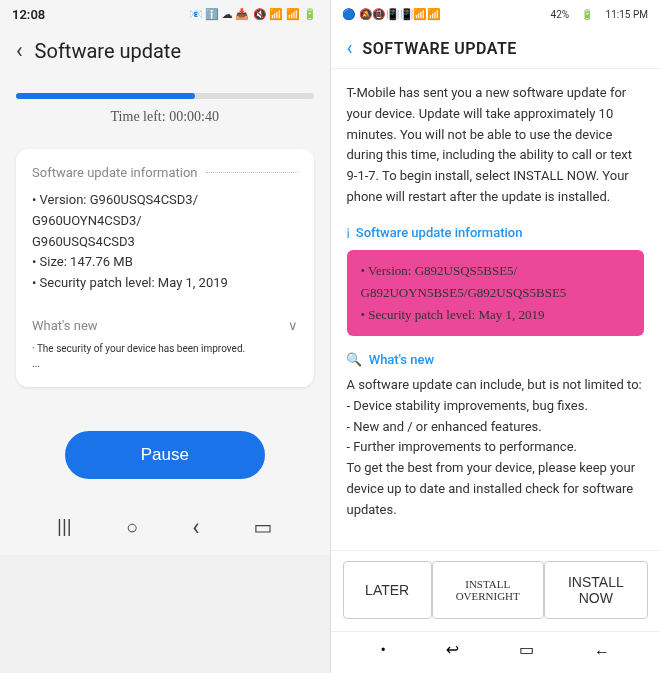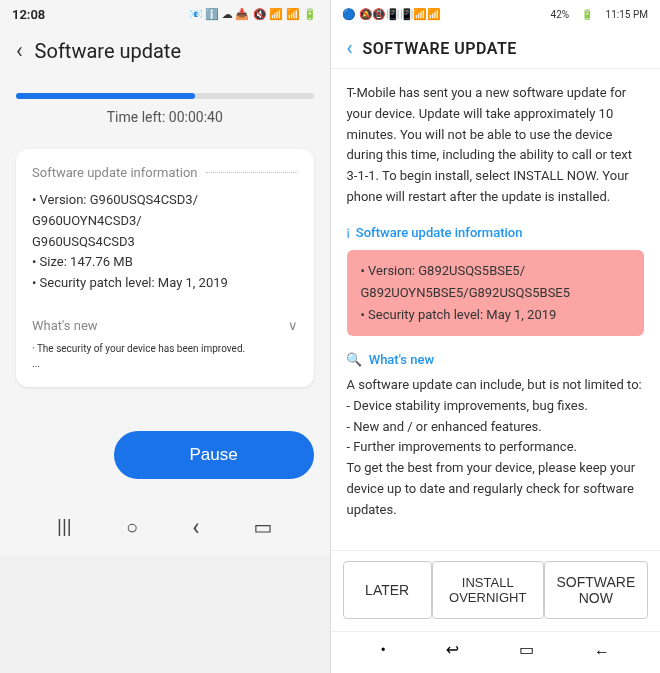--- a/index.html
+++ b/index.html
@@ -90,20 +90,21 @@
     .progress-bar-fill {
       height: 100%;
       background: #1a73e8;
       border-radius: 3px;
     }
 
     .time-left {
       font-size: 14px;
       color: #555;
       margin-bottom: 24px;
+      font-family: Liberation Serif, serif;
     }
 
     .info-card {
       width: 100%;
       background: #fff;
       border-radius: 12px;
       padding: 16px;
       box-shadow: 0 1px 3px rgba(0,0,0,0.1);
     }
 
@@ -143,21 +144,21 @@
 
     .whats-new-text {
       font-size: 10px;
       color: #333;
       line-height: 1.5;
     }
 
     .pause-btn-area {
       padding: 24px 16px;
       display: flex;
-      justify-content: flex-end;
+      justify-content: center;
     }
 
     .pause-btn {
       background: #1a73e8;
       color: #fff;
       border: none;
       border-radius: 30px;
       padding: 14px 70px;
       font-size: 17px;
       cursor: pointer;
@@ -248,24 +249,25 @@
       font-size: 13px;
       font-weight: 500;
       color: #2196f3;
       display: flex;
       align-items: center;
       gap: 6px;
       margin-bottom: 8px;
     }
 
     .update-info-box {
-      background: #fca5a5;
+      background: #ec4899;
       border-radius: 6px;
       padding: 10px 14px;
       margin-bottom: 16px;
+      font-family: Liberation Serif, serif;
     }
 
     .update-info-text {
       font-size: 13px;
       color: #333;
       line-height: 1.7;
     }
 
     .whats-new-right {
       font-size: 13px;
@@ -293,25 +295,26 @@
       color: #333;
       cursor: pointer;
     }
 
     .btn-install-overnight {
       flex: 1.3;
       border: 1px solid #ccc;
       background: #fff;
       border-radius: 4px;
       padding: 8px 6px;
-      font-size: 13px;
+      font-size: 11px;
       font-weight: 500;
       color: #333;
       cursor: pointer;
       text-align: center;
+      font-family: Liberation Serif, serif;
     }
 
     .btn-install-now {
       flex: 1.2;
       border: 1px solid #ccc;
       background: #fff;
       border-radius: 4px;
       padding: 12px 6px;
       font-size: 14px;
       font-weight: 500;
@@ -415,21 +418,21 @@
       <span>11:15 PM</span>
     </div>
   </div>
 
   <div class="header-right">
     <span class="back-arrow-right">‹</span>
     <span class="header-title-right">SOFTWARE UPDATE</span>
   </div>
 
   <div class="right-content">
-    <p class="main-description">T-Mobile has sent you a new software update for your device. Update will take approximately 10 minutes. You will not be able to use the device during this time, including the ability to call or text 3-1-1. To begin install, select INSTALL NOW. Your phone will restart after the update is installed.</p>
+    <p class="main-description">T-Mobile has sent you a new software update for your device. Update will take approximately 10 minutes. You will not be able to use the device during this time, including the ability to call or text 9-1-7. To begin install, select INSTALL NOW. Your phone will restart after the update is installed.</p>
 
     <div class="section-label">
       <span>ℹ</span>
       <span>Software update information</span>
     </div>
 
     <div class="update-info-box">
       <div class="update-info-text" style="white-space: pre-line;">• Version: G892USQS5BSE5/
   G892UOYN5BSE5/G892USQS5BSE5</div>
       <div class="update-info-text">• Security patch level: May 1, 2019</div>
@@ -437,28 +440,28 @@
 
     <div class="section-label">
       <span>🔍</span>
       <span>What's new</span>
     </div>
 
     <div class="whats-new-right" style="white-space: pre-line;">A software update can include, but is not limited to:
 - Device stability improvements, bug fixes.
 - New and / or enhanced features.
 - Further improvements to performance.
-To get the best from your device, please keep your device up to date and regularly check for software updates.</div>
+To get the best from your device, please keep your device up to date and installed check for software updates.</div>
 
   </div>
 
   <div class="bottom-buttons">
     <button class="btn-later">LATER</button>
     <button class="btn-install-overnight">INSTALL OVERNIGHT</button>
-    <button class="btn-install-now">SOFTWARE NOW</button>
+    <button class="btn-install-now">INSTALL NOW</button>
   </div>
 
   <div class="nav-bar-right">
     <span>•</span>
     <span>↩</span>
     <span>▭</span>
     <span>←</span>
   </div>
 </div>
 

